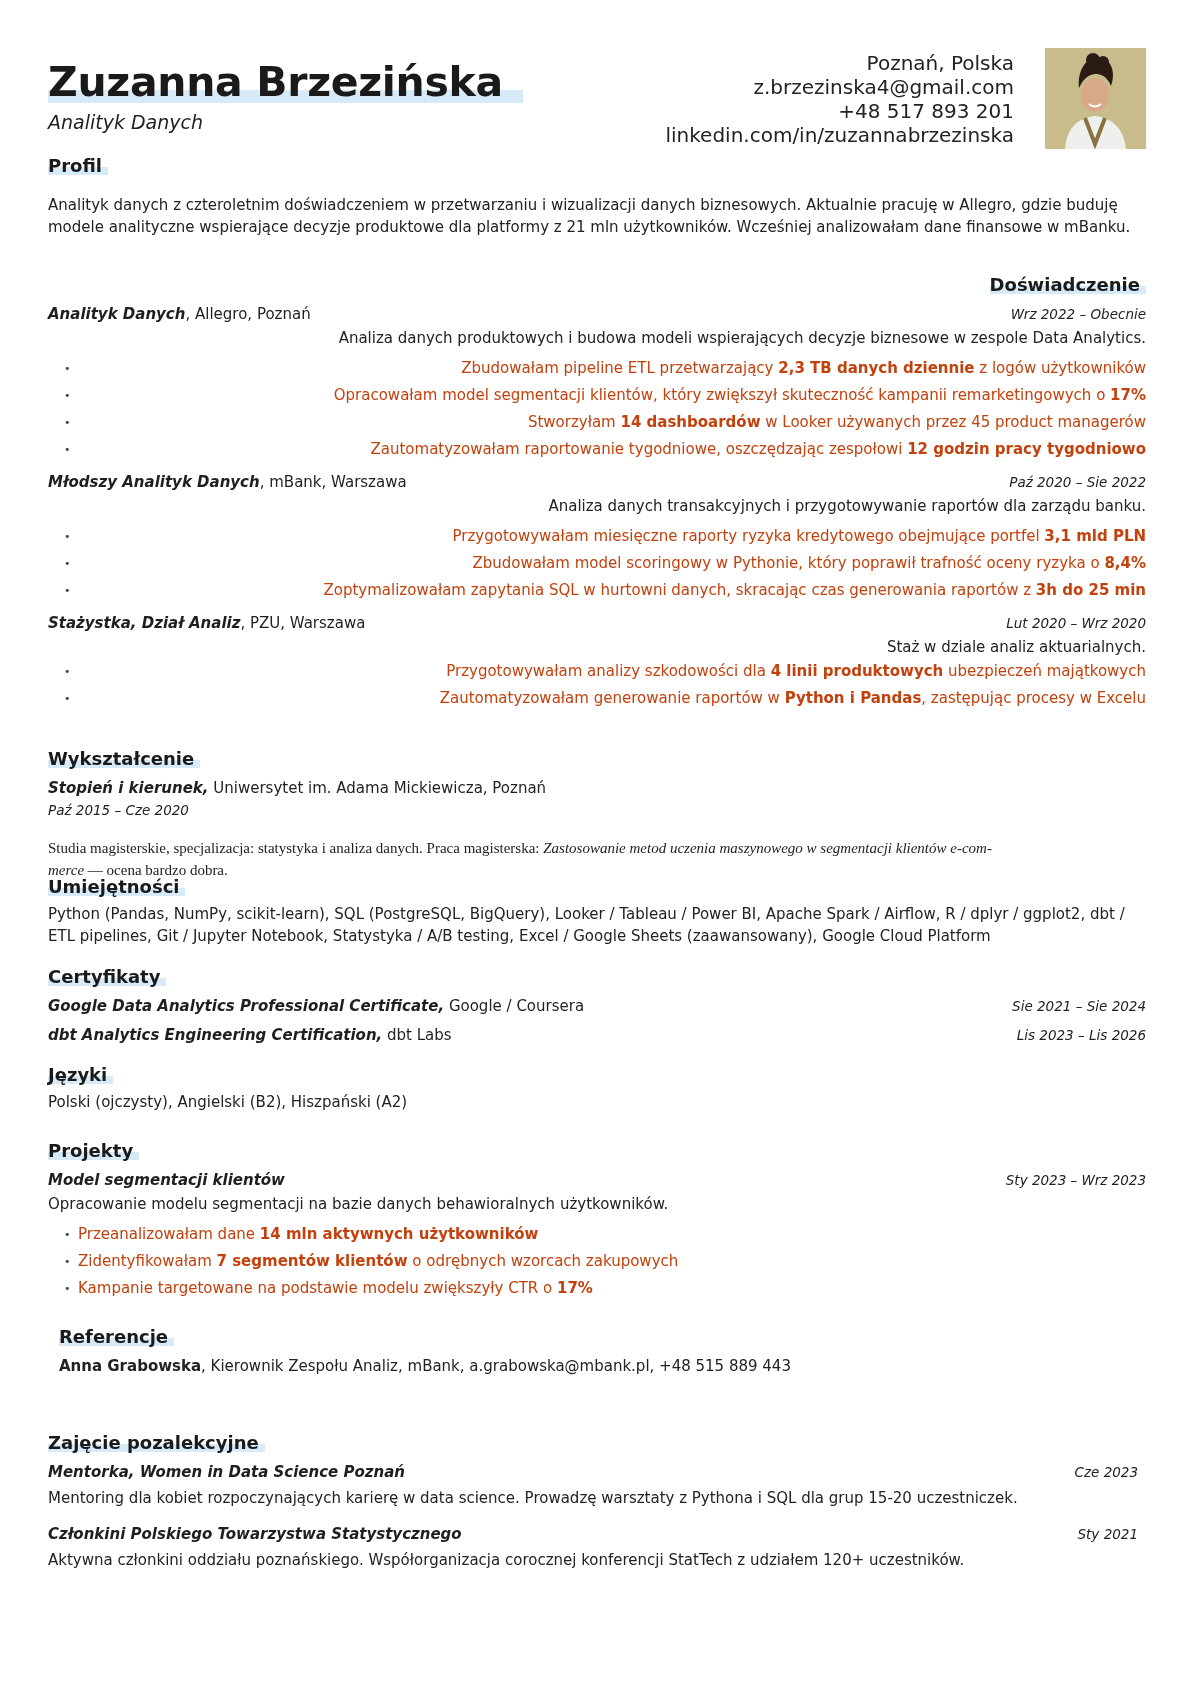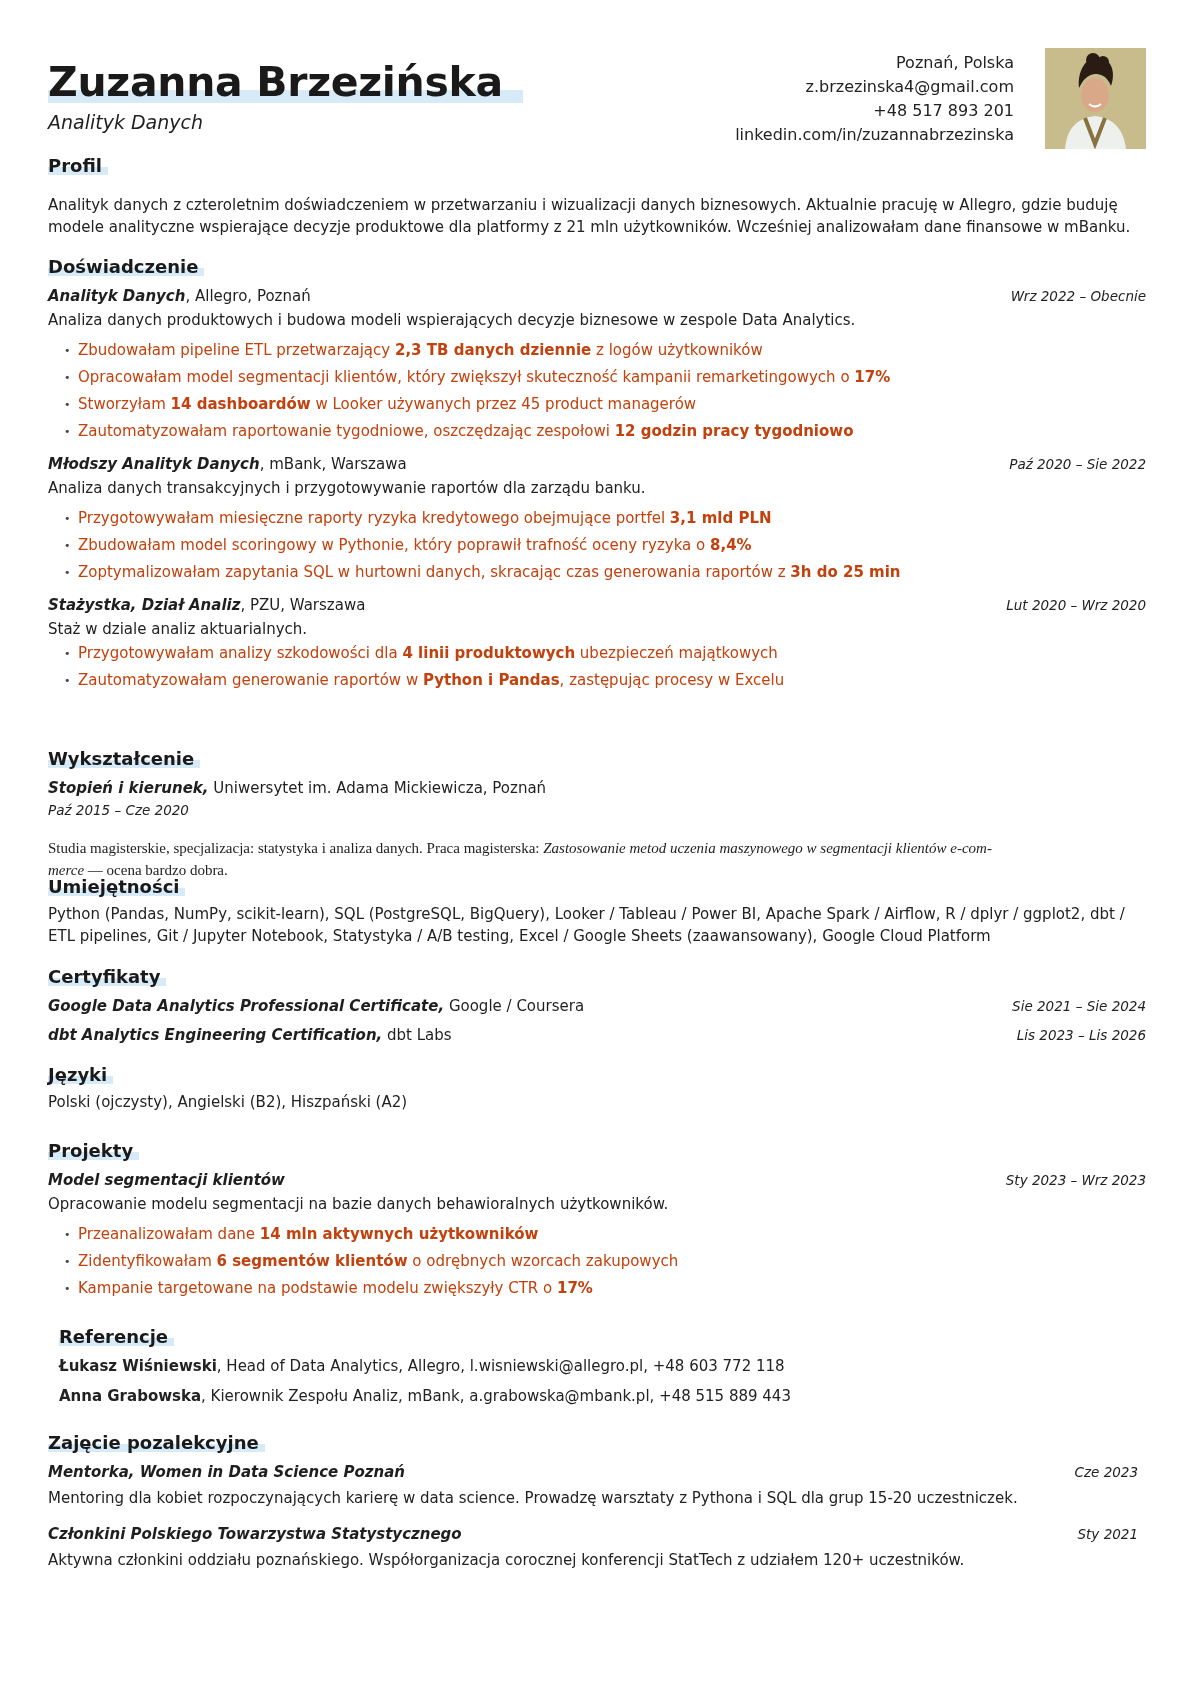--- a/index.html
+++ b/index.html
@@ -20,21 +20,21 @@
     display: inline-block; position: relative; padding-right: 20px; line-height: 1;
     z-index: 1;
   }
   .name::before {
     content: ""; position: absolute; left: 0; right: 0; top: 28px; height: 13px;
     background: #d6eaf8; z-index: -1;
   }
   .subtitle { font-style: italic; font-size: 19px; margin-top: 8px; color: #1f1f1f; }
   .contact {
     position: absolute; right: 132px; top: 51px; text-align: right;
-    font-size: 16px; line-height: 24px; color: #222;
+    font-size: 20px; line-height: 24px; color: #222;
   }
   .photo {
     position: absolute; right: 0; top: 48px; width: 101px; height: 101px;
     background: #c9bd8e; overflow: hidden;
   }
   .section-title {
     font-size: 18px; font-weight: bold; color: #1a1a1a;
     display: inline-block; position: relative; padding-right: 6px; z-index: 1;
   }
   .section-title::before {
@@ -79,21 +79,21 @@
         <path d="M44 56 Q50 61 56 56" fill="none" stroke="#ffffff" stroke-width="2"></path>
       </svg>
     </div>
   </div>
 
   <div class="sec" style="top:155px;">
     <div class="section-title">Profil</div>
     <div class="para" style="margin-top:18px;">Analityk danych z czteroletnim doświadczeniem w przetwarzaniu i wizualizacji danych biznesowych. Aktualnie pracuję w Allegro, gdzie buduję modele analityczne wspierające decyzje produktowe dla platformy z 21 mln użytkowników. Wcześniej analizowałam dane finansowe w mBanku.</div>
   </div>
 
-  <div class="sec" style="top:256px;">
+  <div class="sec" style="top:274px;text-align:right;">
     <div class="section-title">Doświadczenie</div>
 
     <div style="margin-top:8px;">
       <div class="entry-head">
         <span class="title"><b>Analityk Danych</b><span>, Allegro, Poznań</span></span>
         <span class="date">Wrz 2022 – Obecnie</span>
       </div>
       <div class="para" style="margin-top:2px;">Analiza danych produktowych i budowa modeli wspierających decyzje biznesowe w zespole Data Analytics.</div>
       <ul class="bul" style="margin-top:6px;">
         <li><span>Zbudowałam pipeline ETL przetwarzający </span><b>2,3 TB danych dziennie</b><span> z logów użytkowników</span></li>
@@ -164,28 +164,27 @@
 
   <div class="sec" style="top:1140px;">
     <div class="section-title">Projekty</div>
     <div class="entry-head" style="margin-top:8px;">
       <span class="title"><b>Model segmentacji klientów</b></span>
       <span class="date">Sty 2023 – Wrz 2023</span>
     </div>
     <div class="para" style="margin-top:2px;">Opracowanie modelu segmentacji na bazie danych behawioralnych użytkowników.</div>
     <ul class="bul" style="margin-top:6px;">
       <li><span>Przeanalizowałam dane </span><b>14 mln aktywnych użytkowników</b><span></span></li>
-      <li><span>Zidentyfikowałam </span><b>6 segmentów klientów</b><span> o odrębnych wzorcach zakupowych</span></li>
+      <li><span>Zidentyfikowałam </span><b>7 segmentów klientów</b><span> o odrębnych wzorcach zakupowych</span></li>
       <li><span>Kampanie targetowane na podstawie modelu zwiększyły CTR o </span><b>17%</b><span></span></li>
     </ul>
   </div>
 
   <div class="sec" style="top:1326px;margin-left:11px;">
     <div class="section-title">Referencje</div>
-    <div class="para" style="margin-top:8px;"><b>Łukasz Wiśniewski</b><span>, Head of Data Analytics, Allegro, l.wisniewski@allegro.pl, +48 603 772 118</span></div>
     <div class="para" style="margin-top:8px;"><b>Anna Grabowska</b><span>, Kierownik Zespołu Analiz, mBank, a.grabowska@mbank.pl, +48 515 889 443</span></div>
   </div>
 
   <div class="sec" style="top:1432px;">
     <div class="section-title">Zajęcie pozalekcyjne</div>
     <div class="entry-head" style="margin-top:8px; padding-right:8px;">
       <span class="title"><b>Mentorka, Women in Data Science Poznań</b></span>
       <span class="date">Cze 2023</span>
     </div>
     <div class="para" style="margin-top:4px;">Mentoring dla kobiet rozpoczynających karierę w data science. Prowadzę warsztaty z Pythona i SQL dla grup 15-20 uczestniczek.</div>

